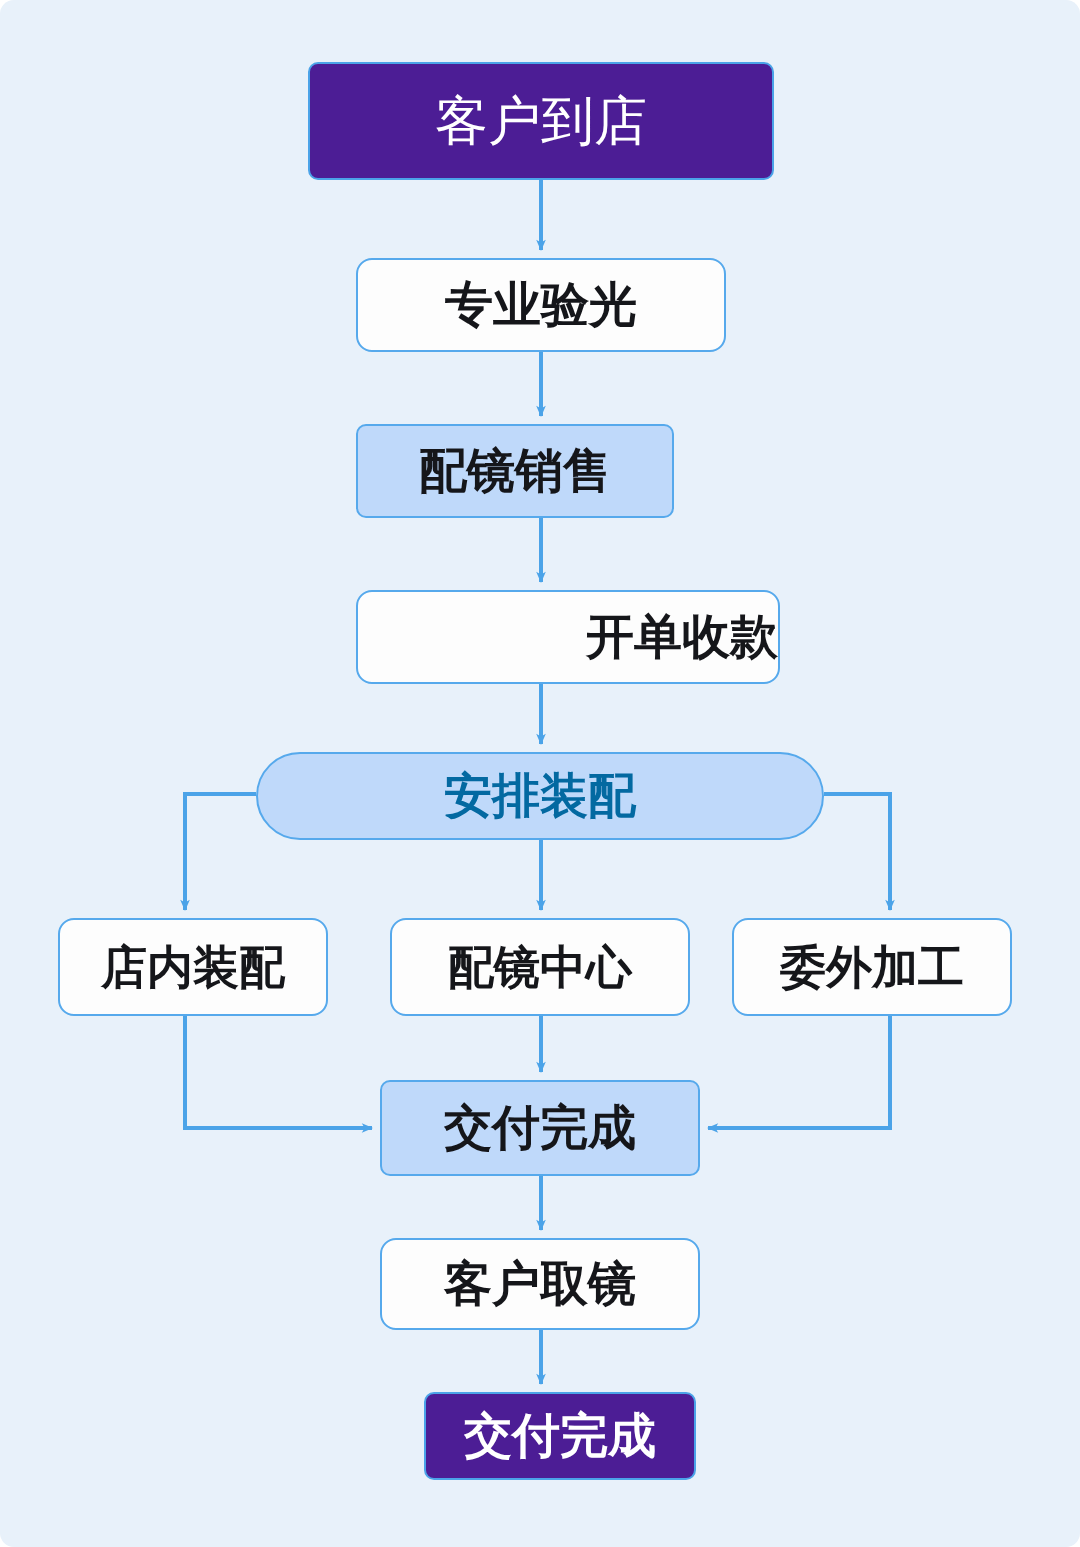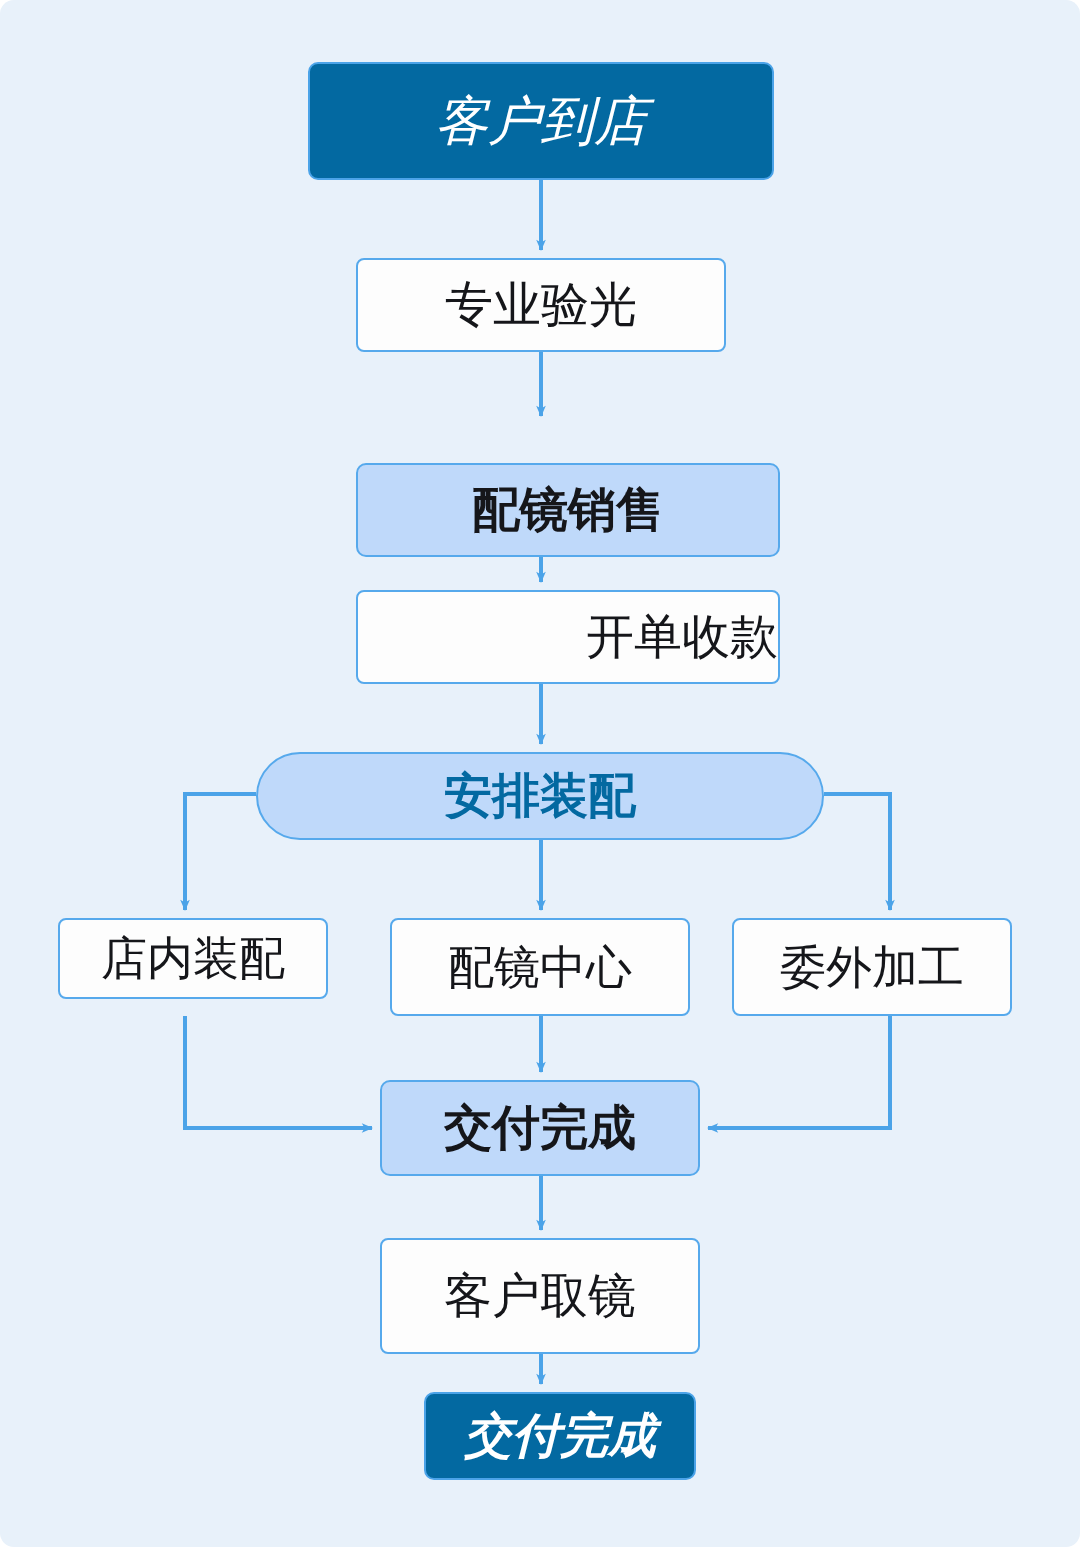--- a/index.html
+++ b/index.html
@@ -34,63 +34,62 @@
     box-sizing: border-box;
     display: flex;
     align-items: center;
     justify-content: center;
     text-align: center;
     line-height: 1.1;
     white-space: nowrap;
   }
   
   .node.filled-primary {
-    background: #0369a1;
+    background: #4c1d95;
     border: 2px solid #4BA3E8;
     color: #ffffff;
     border-radius: 10px;
-    font-style: italic;
   }
   .node.filled-primary.strong {
     font-weight: bold;
     margin-left: 20px;
   }
   .node.outline {
     background: #FDFDFD;
     border: 2px solid #56A9EC;
     color: #15161A;
-    border-radius: 8px;
-    font-weight: normal;
+    border-radius: 16px;
+    font-weight: bold;
   }
   .node.filled-soft {
     background: #BFD9FA;
     border: 2px solid #56A9EC;
     color: #15161A;
     border-radius: 10px;
     font-weight: bold;
   }
   .node.pill {
     background: #BFD9FA;
     border: 2px solid #56A9EC;
     color: #0369a1;
     border-radius: 999px;
     font-weight: bold;
     text-align: center;
   }
   
   #node-arrival   { left: 308px; top: 62px;   width: 466px; height: 118px; font-size: 53px; }
   #node-optometry { left: 356px; top: 258px;  width: 370px; height: 94px;  font-size: 48px; }
-  #node-sales     { left: 356px; top: 424px;  width: 424px; height: 94px;  font-size: 48px; margin-top: 39px; }
+  #node-sales     { left: 356px; top: 424px;  width: 318px; height: 94px;  font-size: 48px; }
   #node-billing   { left: 356px; top: 590px;  width: 424px; height: 94px;  font-size: 48px; justify-content: flex-end; }
   #node-assembly  { left: 256px; top: 752px;  width: 568px; height: 88px;  font-size: 48px; }
-  #node-instore   { left: 58px;  top: 918px;  width: 270px; height: 81px;  font-size: 46px; }
+  #node-instore   { left: 58px;  top: 918px;  width: 270px; height: 98px;  font-size: 46px; }
   #node-center    { left: 390px; top: 918px;  width: 300px; height: 98px;  font-size: 46px; }
   #node-outsource { left: 732px; top: 918px;  width: 280px; height: 98px;  font-size: 46px; }
   #node-tracking  { left: 380px; top: 1080px; width: 320px; height: 96px;  font-size: 48px; }
-  #node-pickup    { left: 380px; top: 1238px; width: 320px; height: 116px;  font-size: 48px; }
+  #node-pickup    { left: 380px; top: 1238px; width: 320px; height: 92px;  font-size: 48px; }
   #node-delivery  { left: 404px; top: 1392px; width: 272px; height: 88px;  font-size: 48px; }
 </style>
 </head>
 <body>
 
 <div id="flowchart-page">
 
   <svg id="edge-layer" viewBox="0 0 1080 1547" width="1080" height="1547" xmlns="http://www.w3.org/2000/svg">
     <defs>
       <marker id="arrow-down" markerWidth="12" markerHeight="12" refX="5.2" refY="9.4" orient="auto-start-reverse" markerUnits="userSpaceOnUse">

